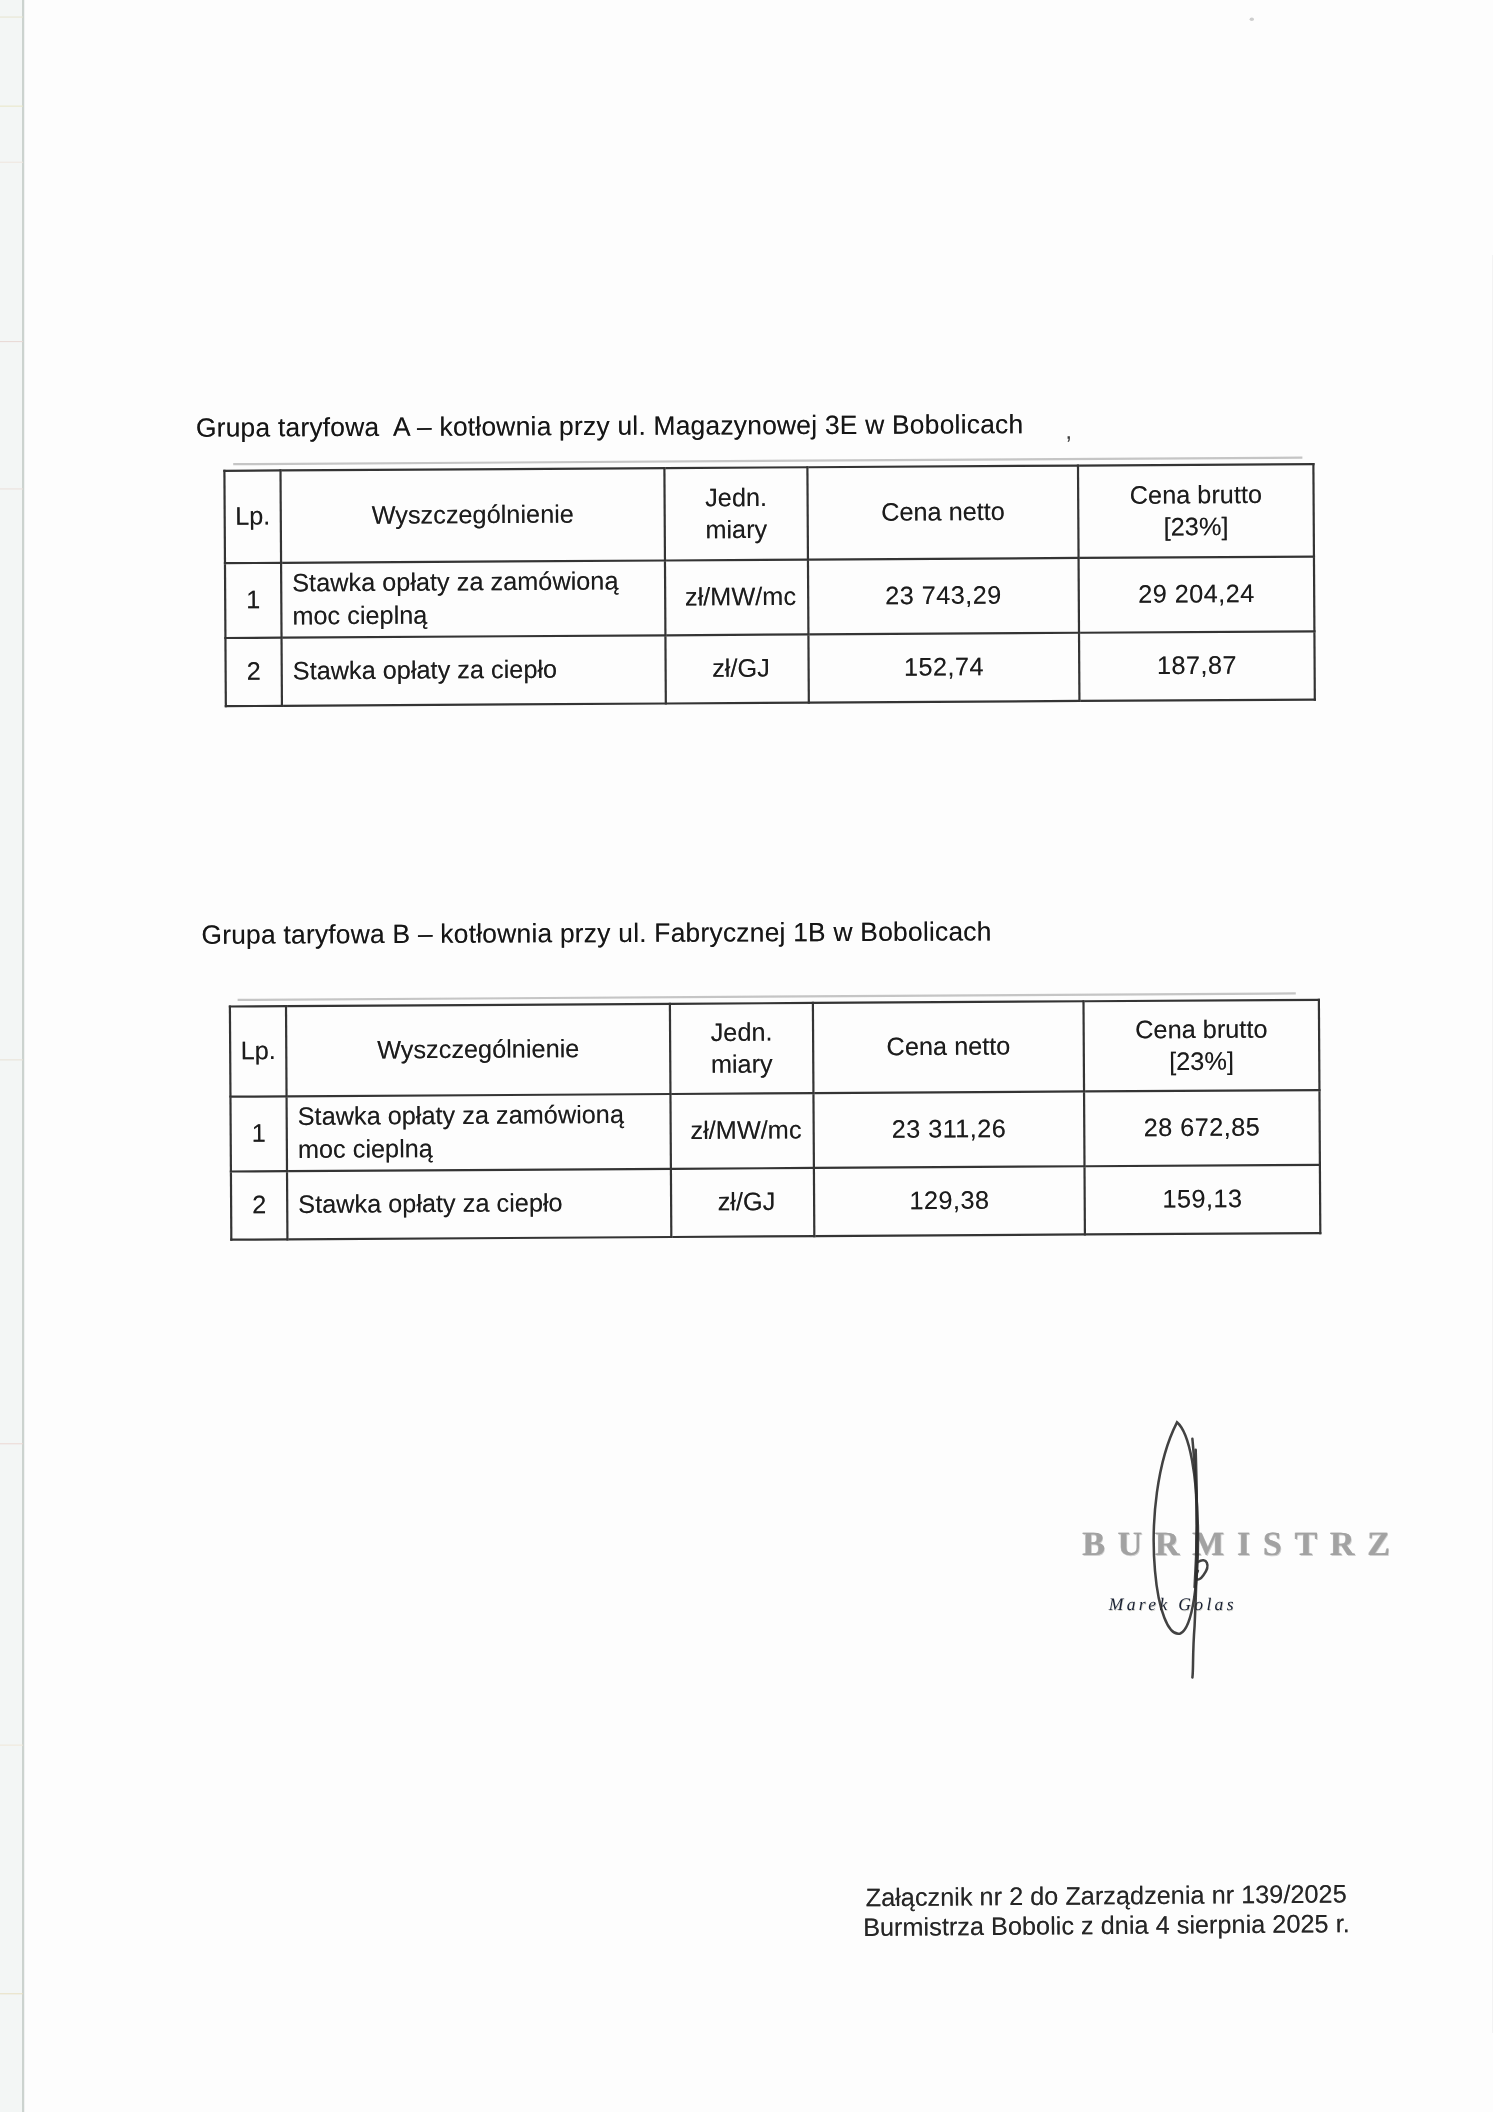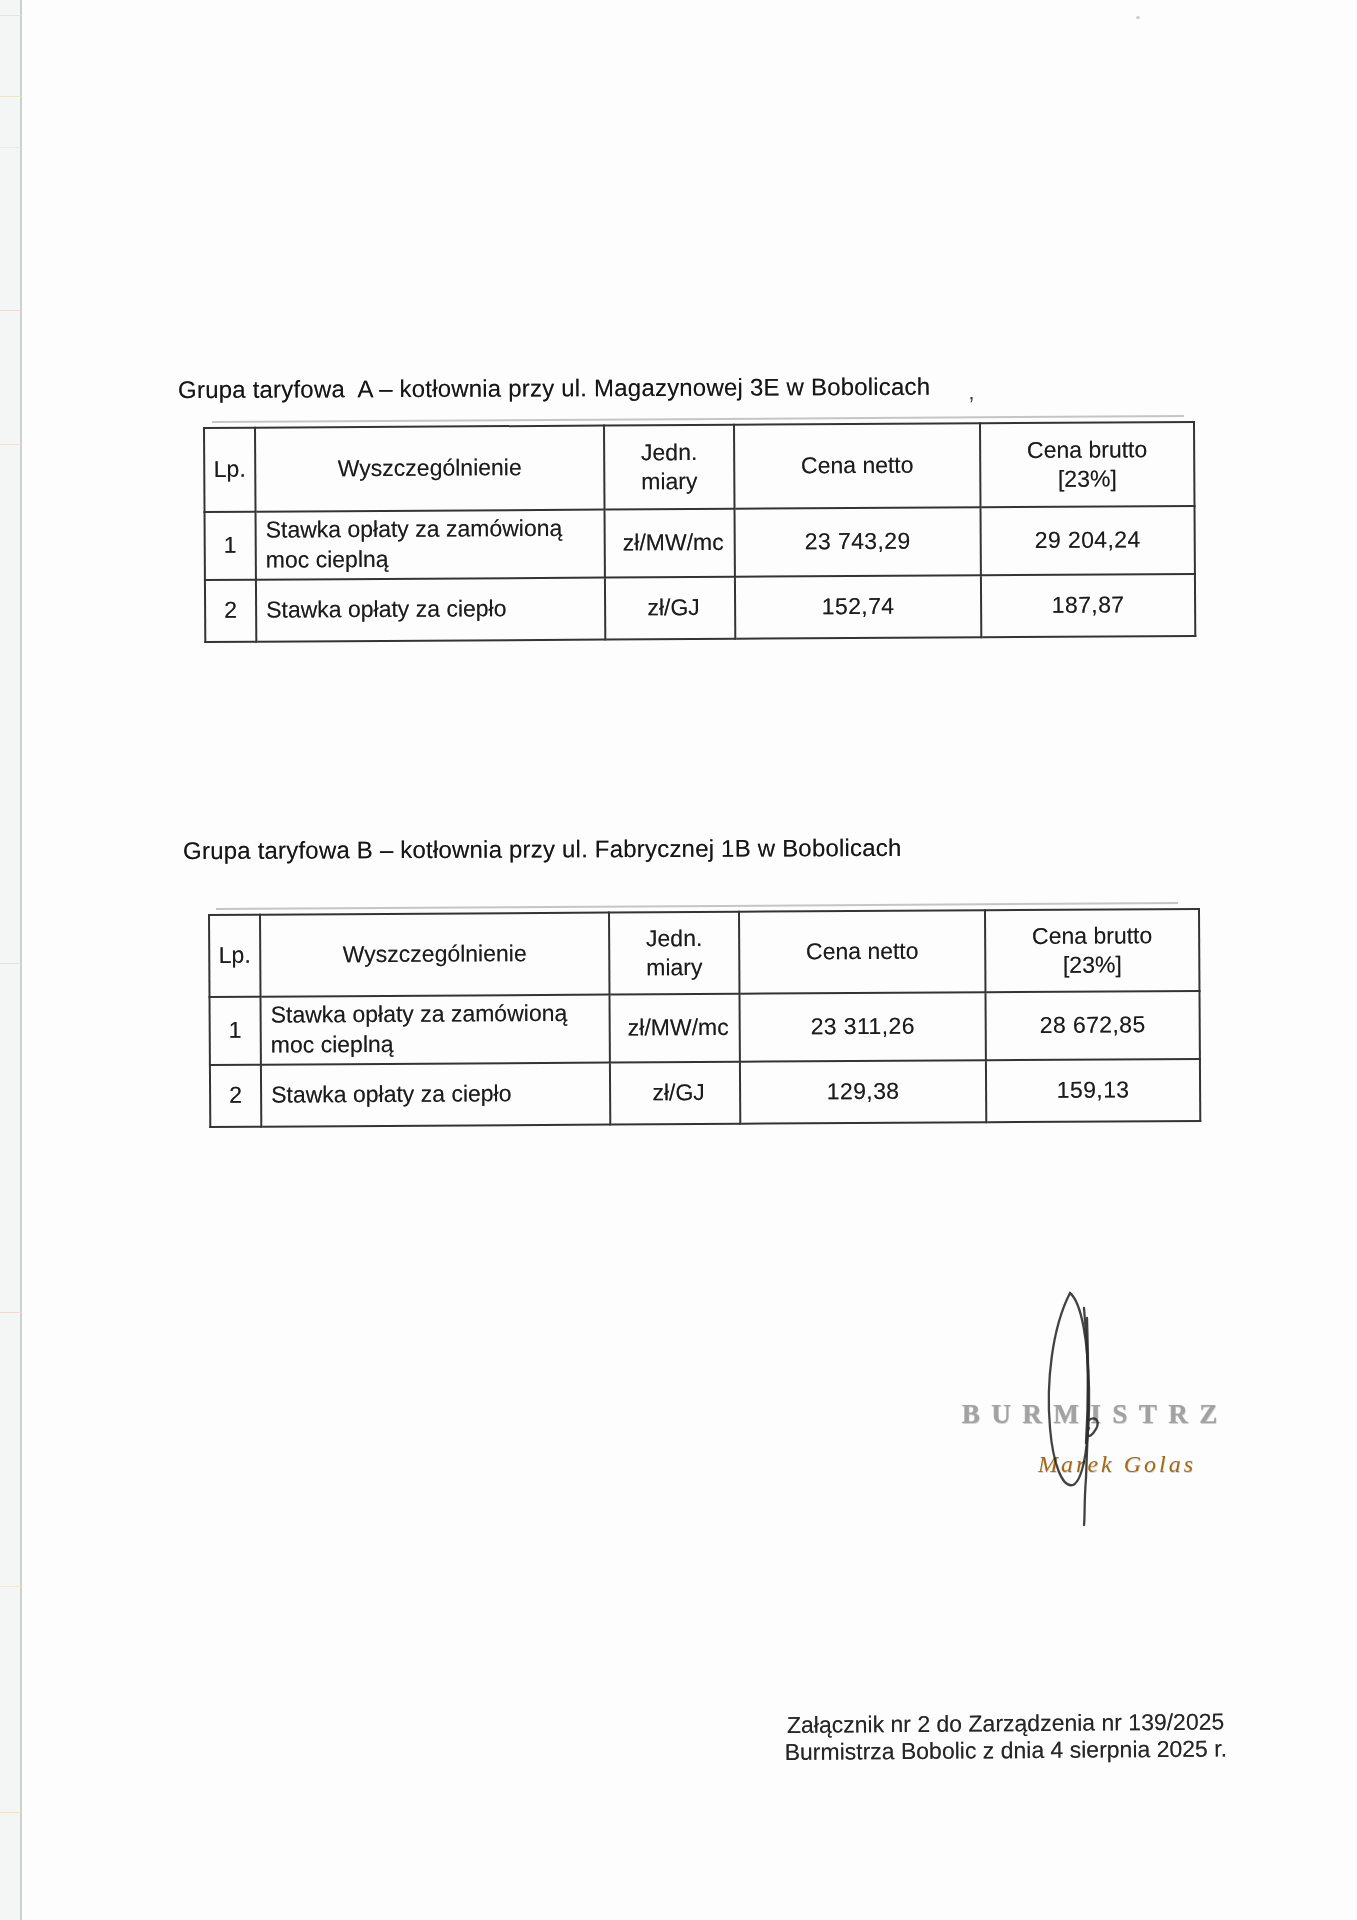--- a/index.html
+++ b/index.html
@@ -53,29 +53,29 @@
   }
   table.tariff th { text-align:center; line-height:1.28; }
   .c-lp  { text-align:center; }
   .c-name{ text-align:left; padding:3px 6px 3px 9px !important; }
   .name-wrap { width:322px; line-height:1.3; }
   .c-unit{ text-align:center; padding-left:7px !important; }
   .c-num { text-align:center; font-weight:bold; letter-spacing:.4px; }
 
   
   .stamp-title {
-    position:absolute; left:962px; top:1386px;
-    font-family:"Liberation Serif", serif; font-weight:bold; font-size:27px;
+    position:absolute; left:984px; top:1386px;
+    font-family:"Liberation Serif", serif; font-weight:bold; font-size:31px;
     letter-spacing:11.5px; color:#9c9c9c; white-space:nowrap;
-    text-shadow:.6px .6px 0 #cfcfcf, -.5px 0 0 #b8b8b8; opacity:.93;margin-top:13px;
+    text-shadow:.6px .6px 0 #cfcfcf, -.5px 0 0 #b8b8b8; opacity:.93;
   }
   .stamp-name {
-    position:absolute; left:1038px; top:1451px;
-    font-family:"Liberation Serif", serif; font-style:italic; font-size:24px;
-    letter-spacing:3px; color:#a16207; white-space:nowrap;
+    position:absolute; left:1008px; top:1451px;
+    font-family:"Liberation Serif", serif; font-style:italic; font-size:16px;
+    letter-spacing:3px; color:#0f172a; white-space:nowrap;
     text-shadow:.5px .5px 0 #d2d2cc; opacity:.95;
   }
   .signature { position:absolute; left:1040px; top:1288px; width:75px; height:245px; }
   .signature path { stroke:#2d2d2d; stroke-width:2.3; fill:none;
     stroke-linecap:round; opacity:.9; }
 
   
   .footer {
     position:absolute; left:778px; top:1712px; width:455px;
     text-align:center; font-size:23px; line-height:27px; color:#262626;

